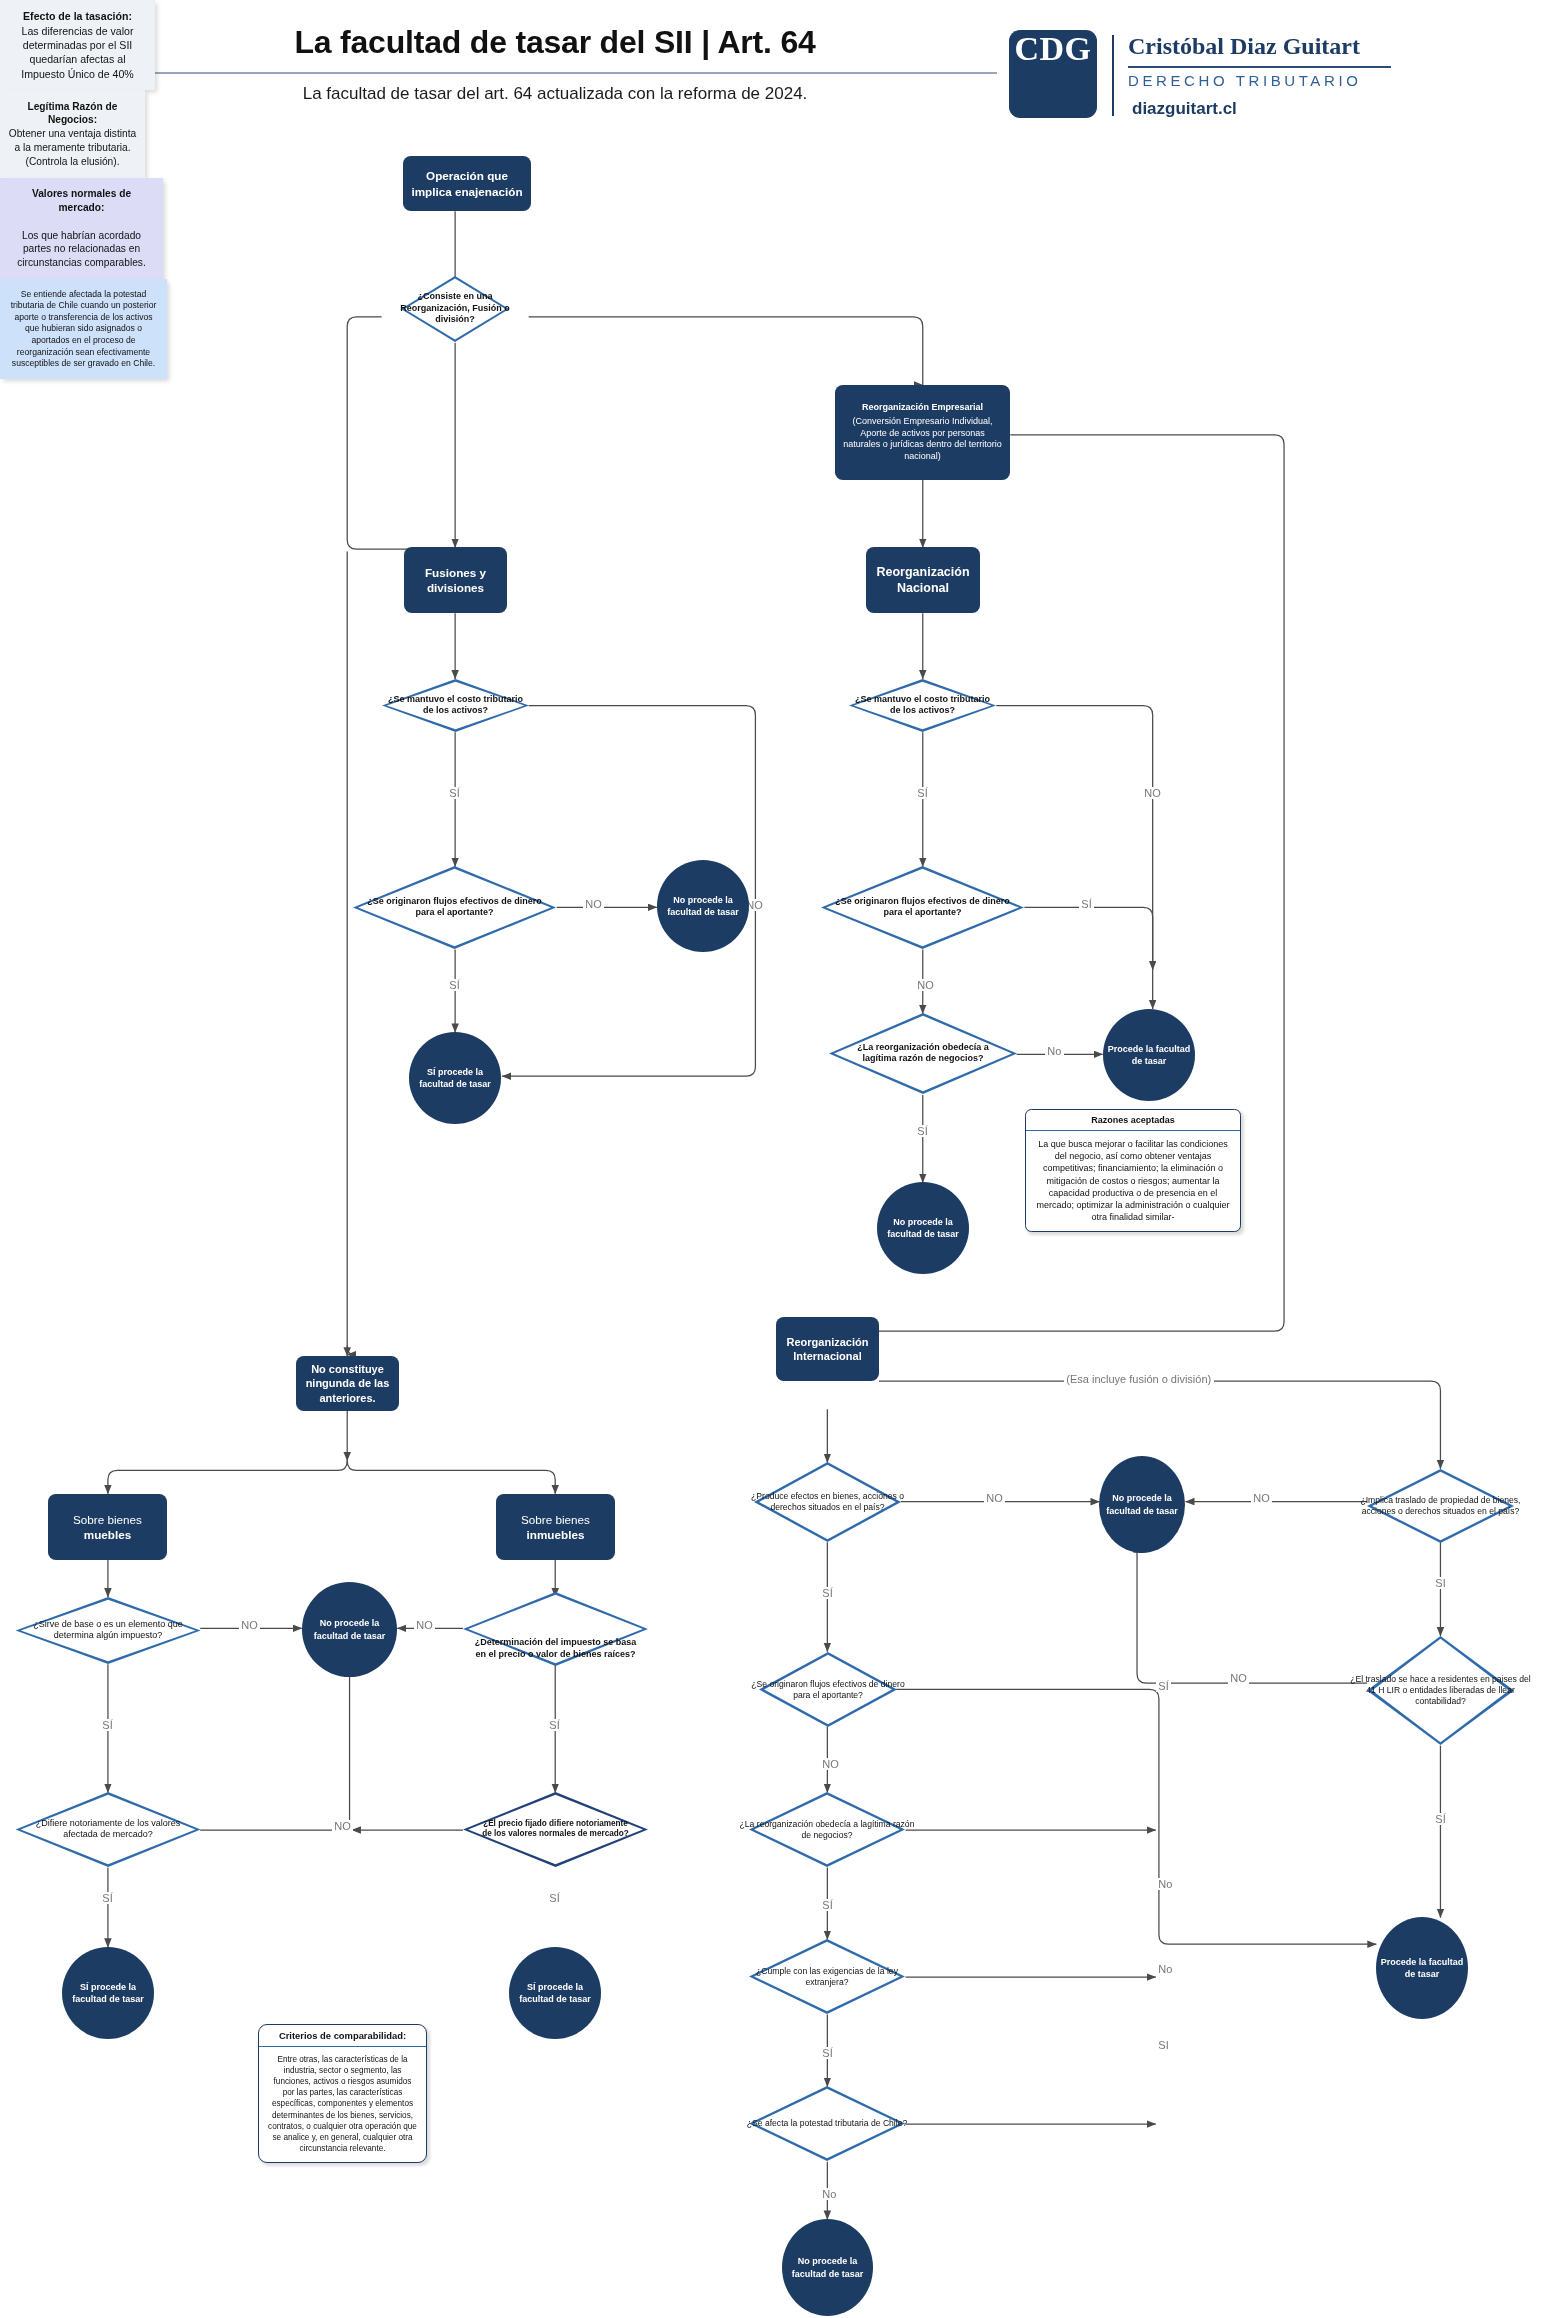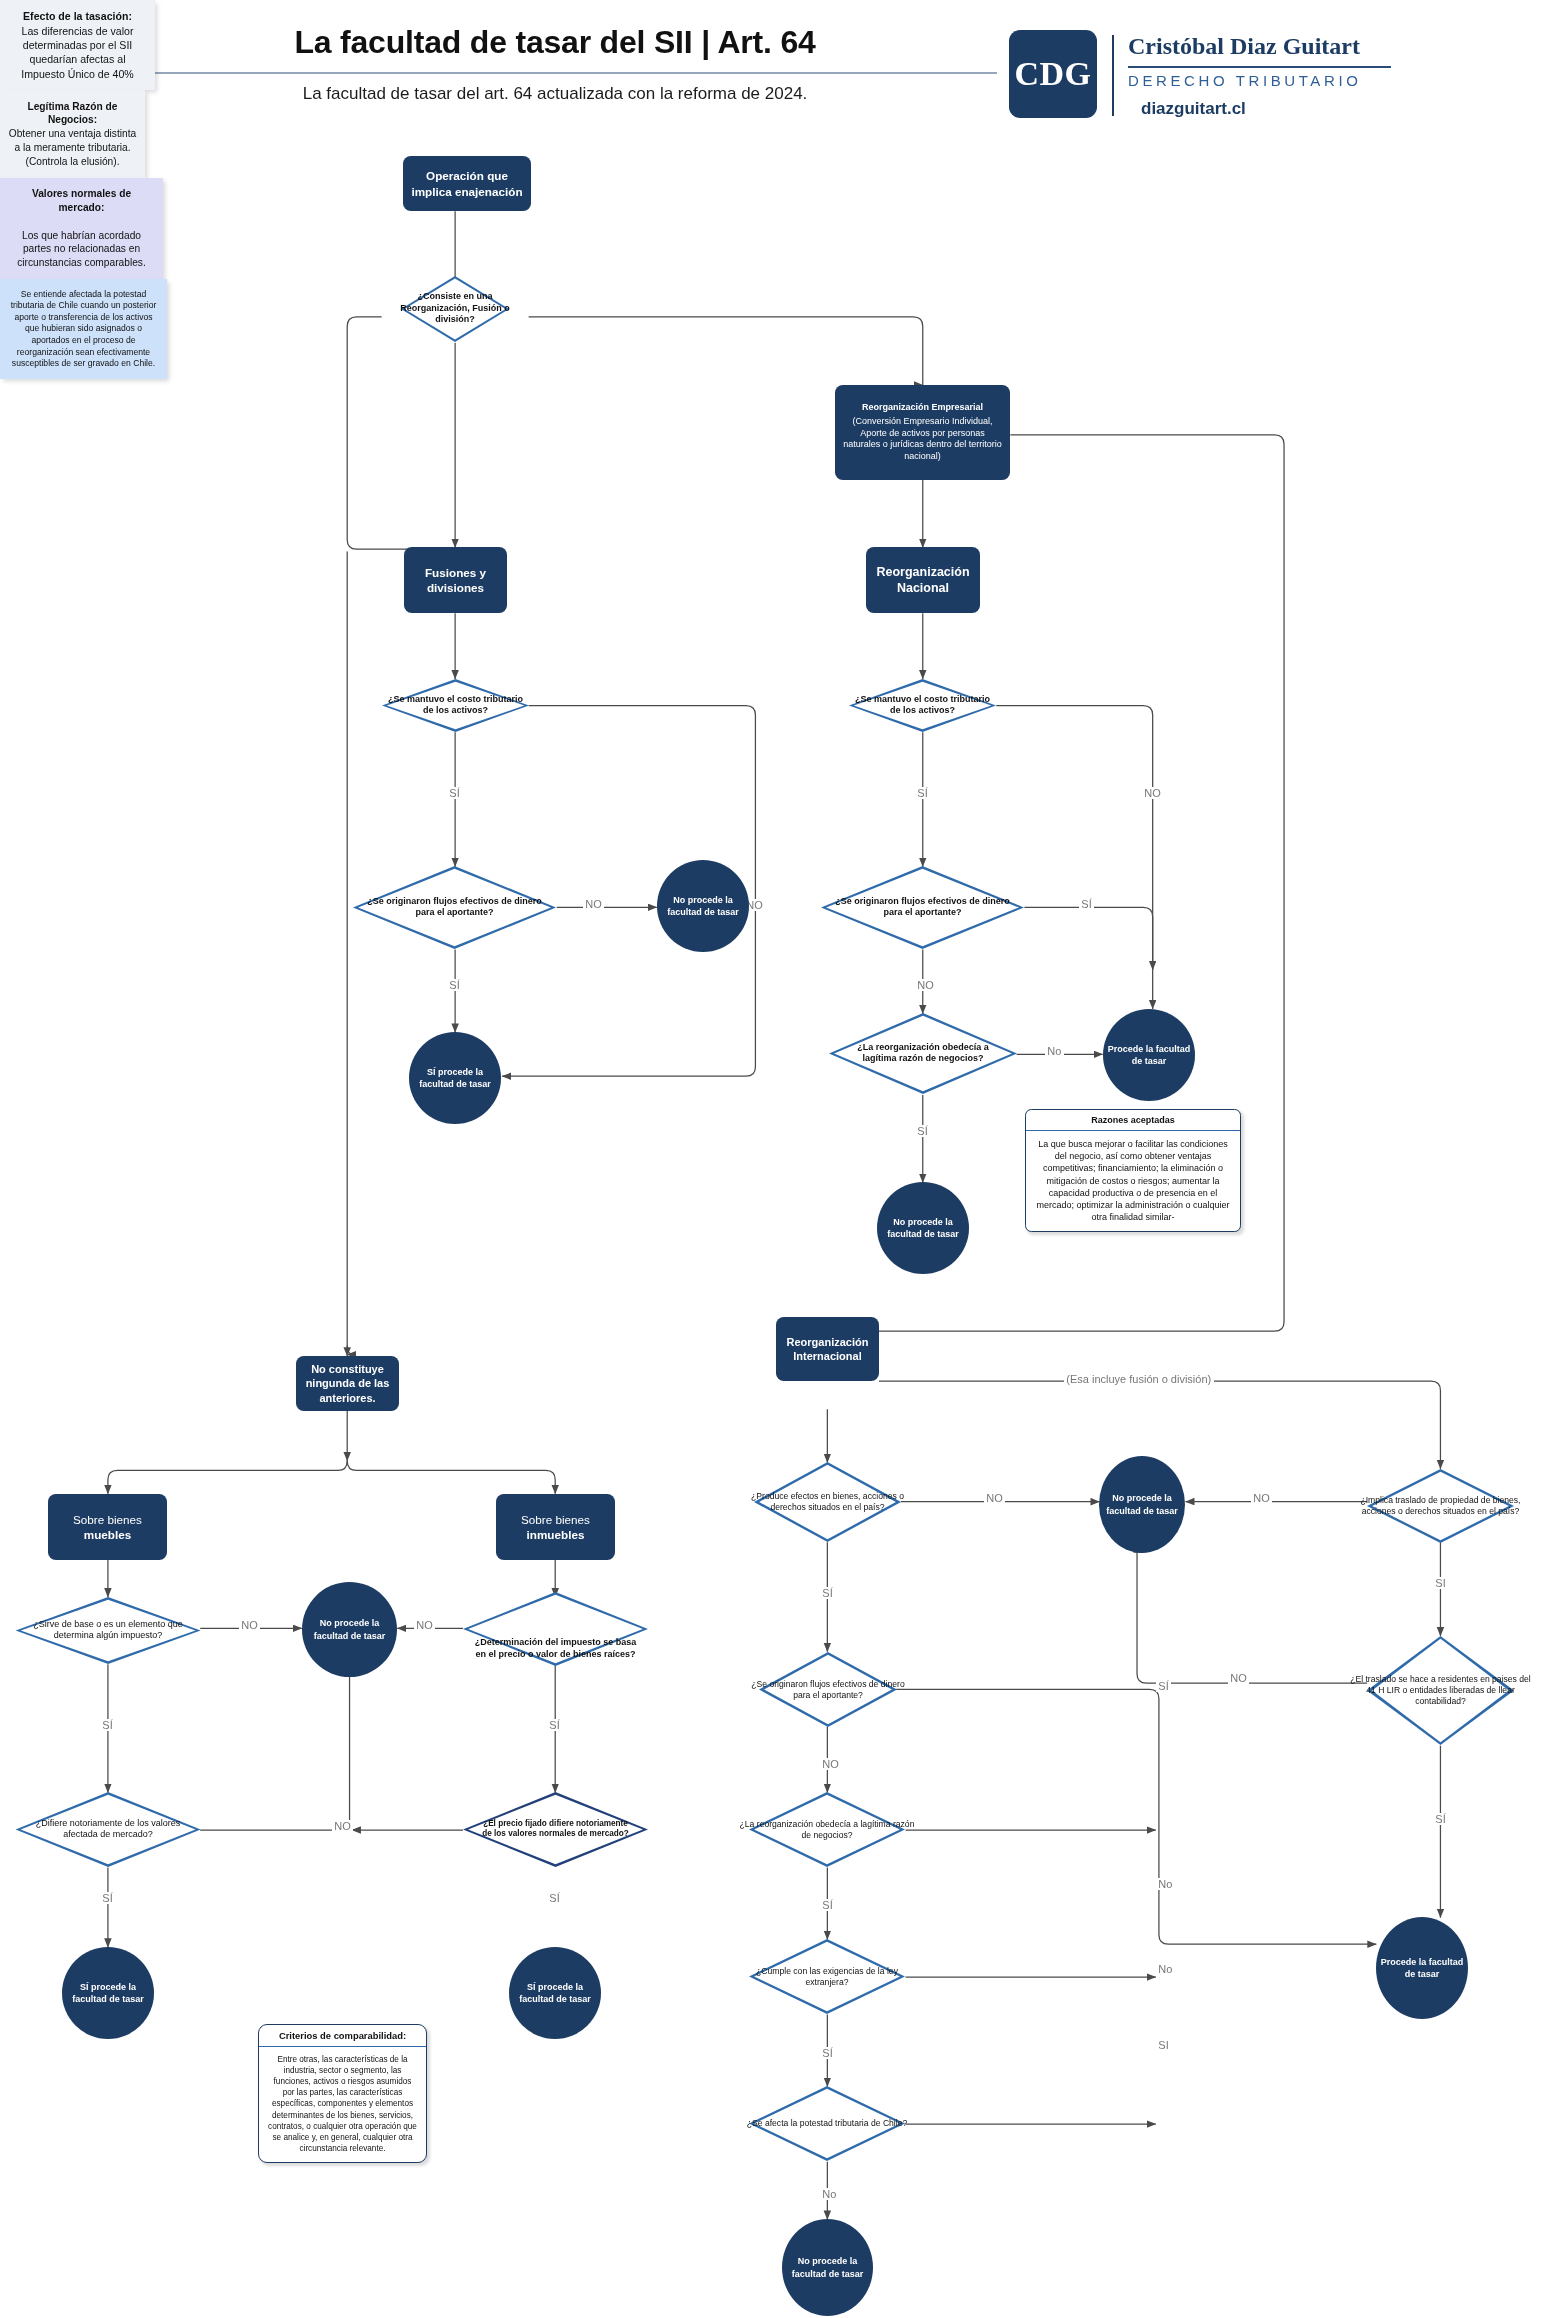--- a/index.html
+++ b/index.html
@@ -23,42 +23,42 @@
     background:#97a6bc;
   }
   #subtitle {
     position:absolute; left:125px; top:84px; width:860px;
     text-align:center; font-size:17px; color:#1c1c1c;
   }
   #logo-block { position:absolute; left:1009px; top:30px; }
   #logo-mark {
     position:absolute; left:0; top:0; width:88px; height:88px;
     background:#1d3c63; border-radius:11px;
-    display:flex; align-items:center; justify-content:center;
+    display:flex; align-items:flex-start; justify-content:center;
   }
   #logo-mark span {
     font-family:"Liberation Serif", serif; font-weight:bold;
     font-size:34px; color:#ffffff; letter-spacing:0.4px;
   }
   #logo-divider {
     position:absolute; left:103px; top:4.7px; width:1.6px; height:81px; background:#1d3c63;
   }
   #logo-name {
     position:absolute; left:119px; top:3.1px; font-family:"Liberation Serif", serif;
     font-weight:bold; font-size:24px; color:#1d3c63; white-space:nowrap;
   }
   #logo-name-rule {
     position:absolute; left:119px; top:36px; width:263px; height:1.6px; background:#2b4c78;
   }
   #logo-sub {
     position:absolute; left:119px; top:42px; font-size:15px; color:#2f5f96;
     letter-spacing:3.6px; white-space:nowrap;
   }
   #logo-url {
-    position:absolute; left:132px; top:69px; font-size:17px; font-weight:bold;
+    position:absolute; left:123px; top:69px; font-size:17px; font-weight:bold;
     color:#1d3c63; white-space:nowrap;
   }
 
   
   #canvas { position:absolute; left:0; top:0; width:1564px; height:2319px; }
   #wires { position:absolute; left:0; top:0; width:1564px; height:2319px; }
 
   .node { position:absolute; }
 
   

